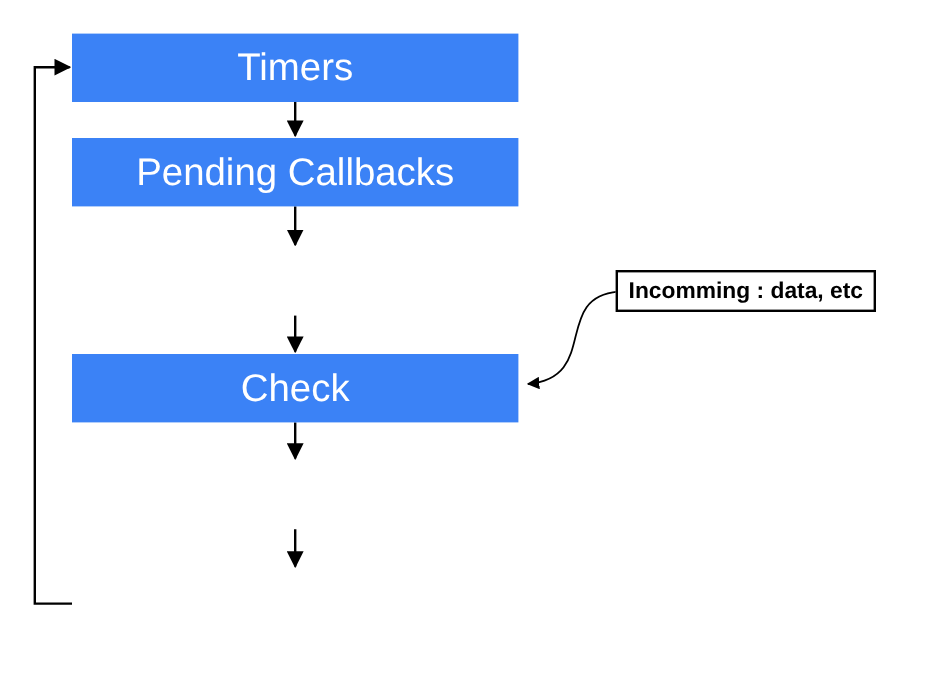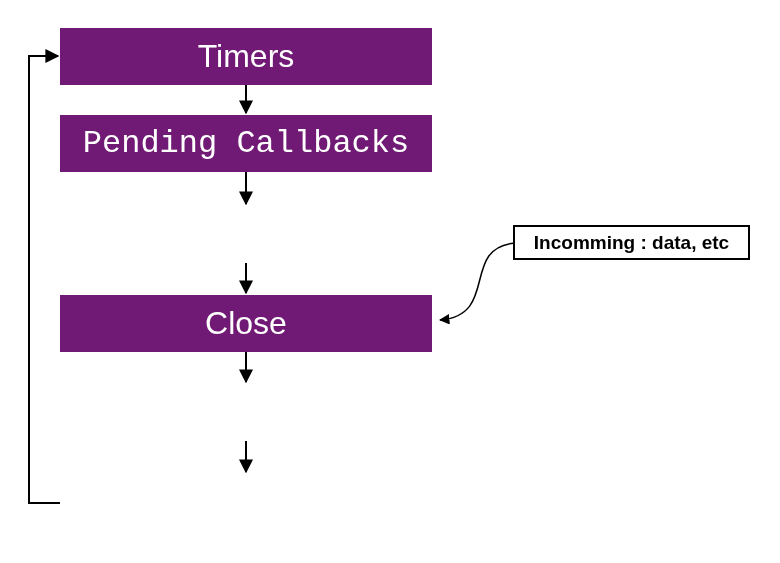--- a/index.html
+++ b/index.html
@@ -21,40 +21,40 @@
     top: 0;
     width: 780px;
     height: 563px;
     pointer-events: none;
   }
   .node {
     position: absolute;
     left: 60px;
     width: 372px;
     height: 57px;
-    background: #701a75;
+    background: #3b82f6;
     color: #ffffff;
     display: flex;
     align-items: center;
     justify-content: center;
     font-size: 32px;
     font-weight: 400;
     white-space: nowrap;
   }
   .node-0 { top: 28px; }
-  .node-1 { top: 115px; font-family: Liberation Mono, monospace; }
+  .node-1 { top: 115px; }
   .node-2 { top: 206px; }
   .node-3 { top: 295px; }
   .node-4 { top: 384px; }
   .node-5 { top: 474px; }
   .annotation-box {
     position: absolute;
     left: 513px;
     top: 225px;
-    width: 237px;
+    width: 217px;
     height: 35px;
     background: #ffffff;
     border: 2px solid #000000;
     box-sizing: border-box;
     display: flex;
     align-items: center;
     justify-content: center;
     font-size: 19px;
     font-weight: 700;
     color: #000000;
@@ -79,17 +79,17 @@
     <line x1="246" y1="352" x2="246" y2="382" stroke="#000000" stroke-width="2" marker-end="url(#arrowhead)"></line>
     <line x1="246" y1="441" x2="246" y2="472" stroke="#000000" stroke-width="2" marker-end="url(#arrowhead)"></line>
 
     <path d="M 60 503 L 29 503 L 29 56 L 58 56" fill="none" stroke="#000000" stroke-width="2" marker-end="url(#arrowhead)"></path>
 
     <path d="M 515 243 C 460 248, 500 315, 440 320" fill="none" stroke="#000000" stroke-width="1.5" marker-end="url(#arrowhead)"></path>
   </svg>
 
   <div class="node node-0">Timers</div>
   <div class="node node-1">Pending Callbacks</div>
-  <div class="node node-3">Close</div>
+  <div class="node node-3">Check</div>
 
   <div class="annotation-box">Incomming : data, etc</div>
 
 </div>
 
 </body></html>

